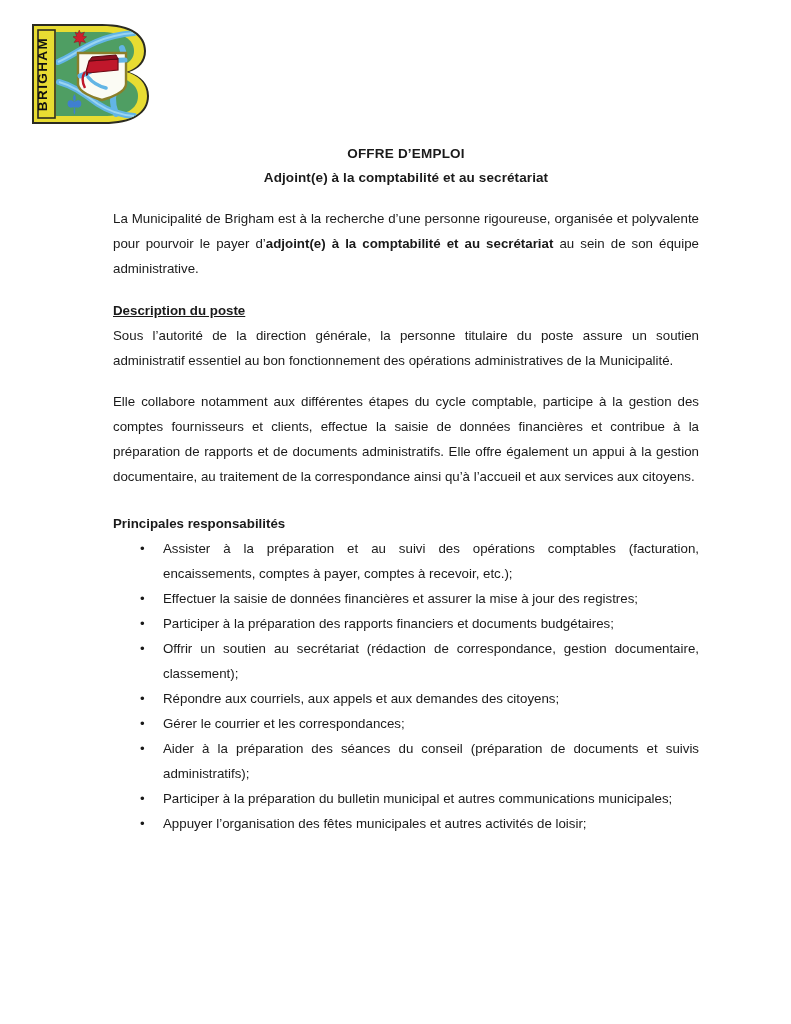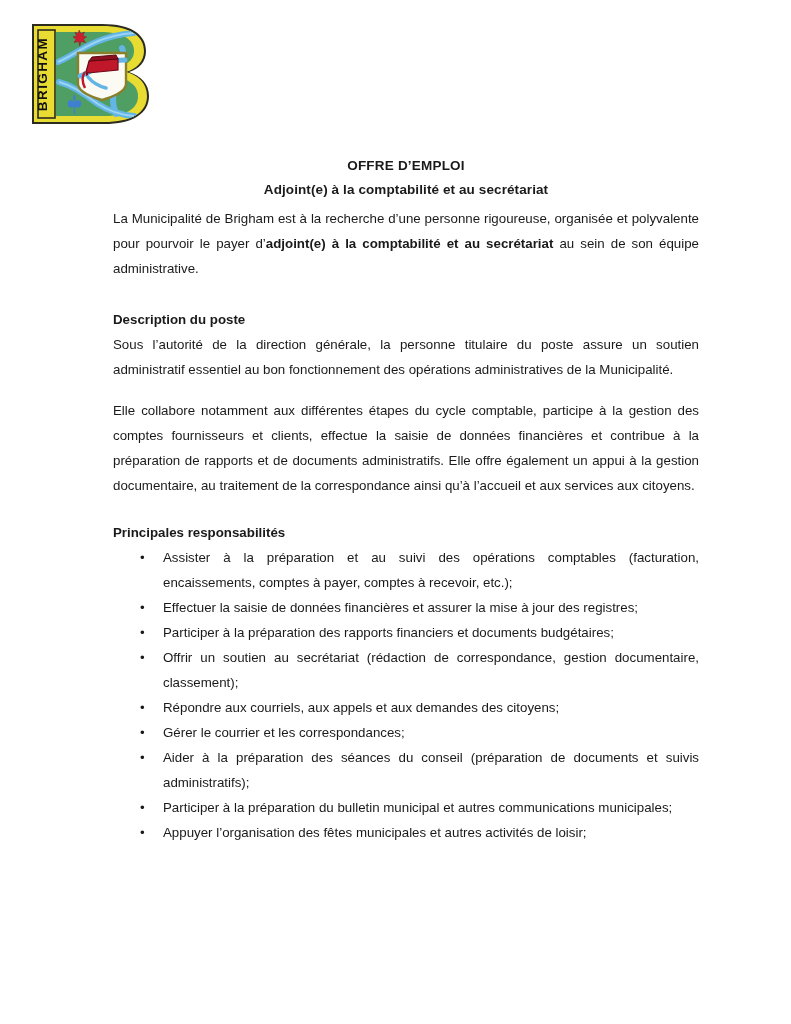--- a/index.html
+++ b/index.html
@@ -29,21 +29,21 @@
     top: 20px;
     width: 126px;
     height: 108px;
   }
   .logo-wrap svg { display: block; width: 100%; height: 100%; }
 
   
   .doc-title-block {
     position: absolute;
     left: 113px;
-    top: 154px;
+    top: 142px;
     width: 586px;
     text-align: center;
   }
   .doc-title {
     font-size: 13.5px;
     font-weight: bold;
     letter-spacing: 0.2px;
     line-height: 24px;
     margin: 0;
   }
@@ -68,21 +68,21 @@
     line-height: 25px;
     text-align: justify;
     text-justify: inter-word;
   }
   h2.section-head {
     margin: 22px 0 0 0;
     font-size: 13.3px;
     font-weight: bold;
     line-height: 25px;
   }
-  h2.section-head.first { margin-top: 26px; }
+  h2.section-head.first { margin-top: 17px; text-decoration: underline; }
   p.under-head {
     margin: 0 0 16px 0;
     font-size: 13.3px;
     line-height: 25px;
     text-align: justify;
   }
   ul.resp-list {
     margin: 0;
     padding: 0 0 0 50px;
     list-style: none;

